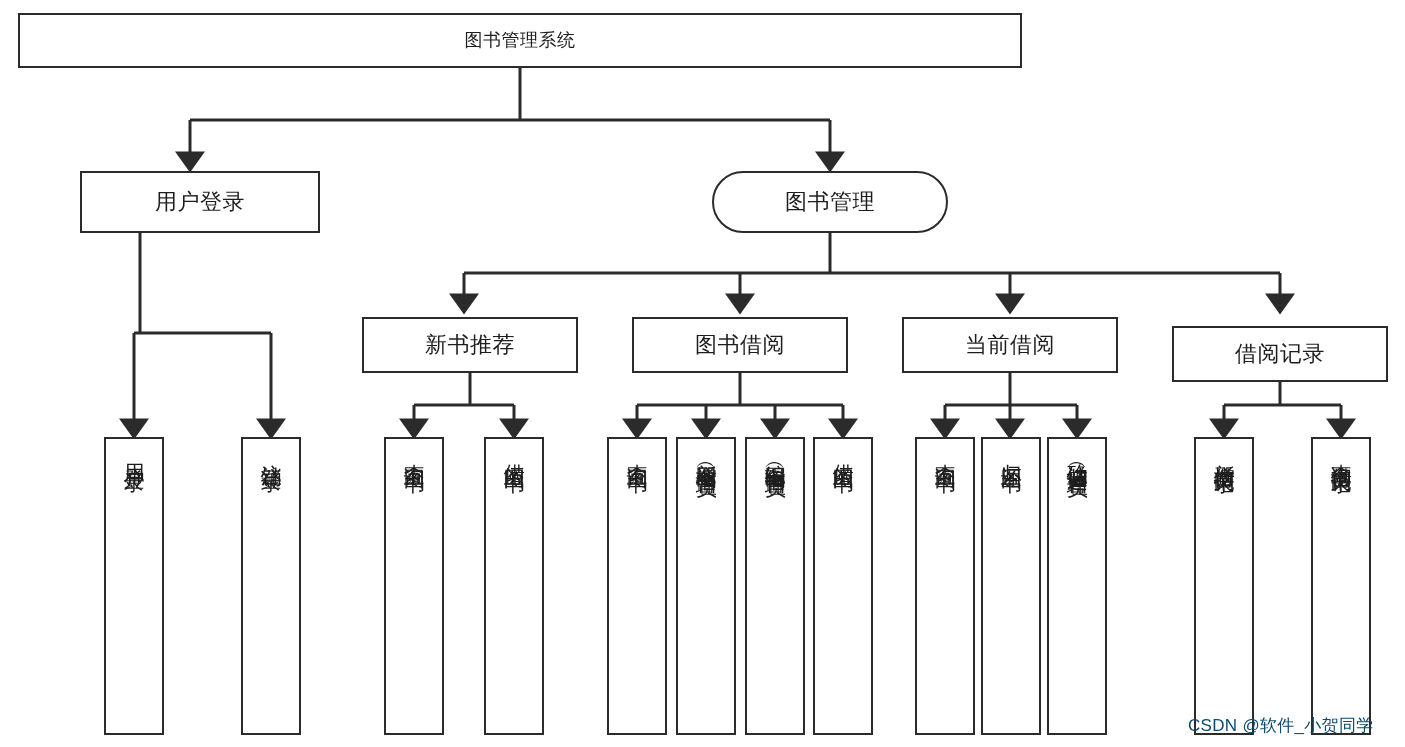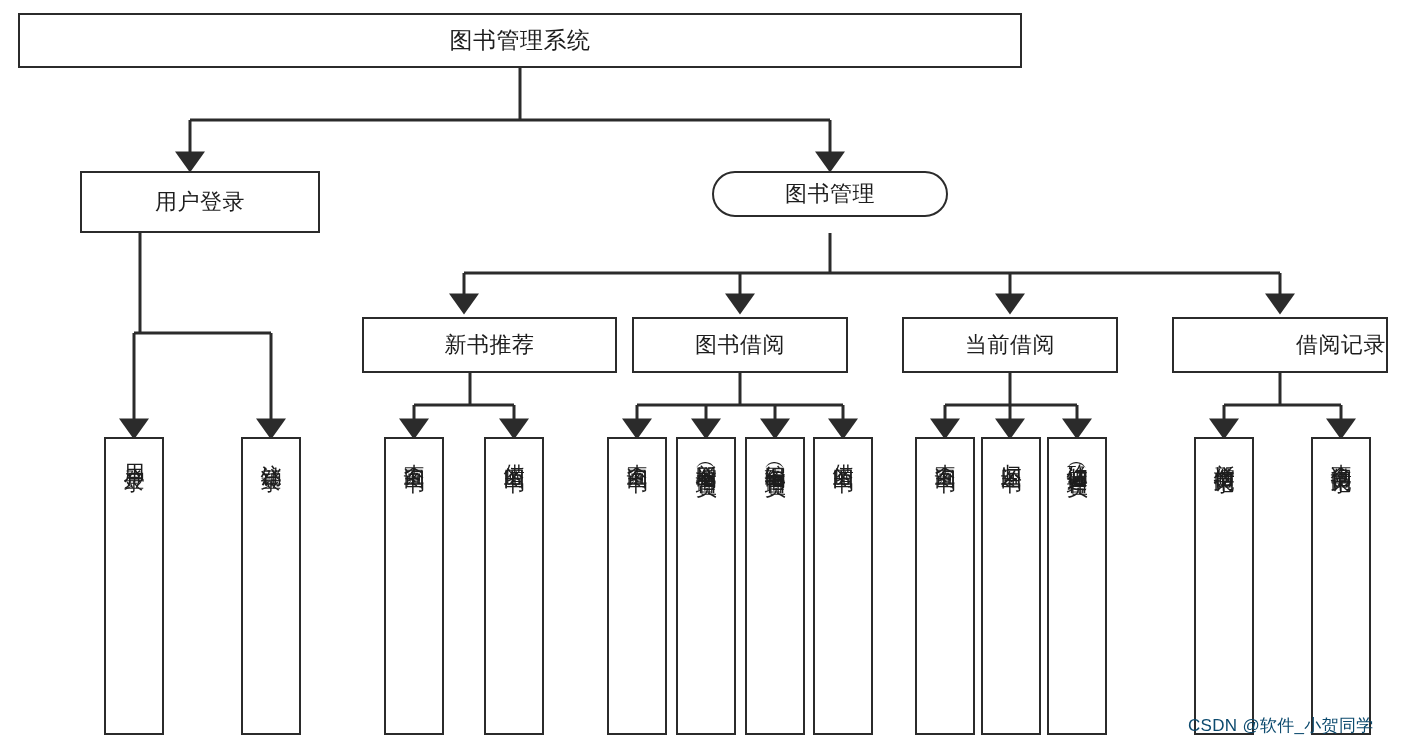--- a/index.html
+++ b/index.html
@@ -34,21 +34,21 @@
     display:block;
     text-align:center;
     line-height:1.22;
     letter-spacing:0.5px;
   }
   
   .h-node .lbl{
     font-size:22px;
     white-space:nowrap;
   }
-  .root .lbl{font-size:23px;}
+  .root .lbl{font-size:18px;}
   
   .v-node{
     padding:6px 0;
     align-items:flex-start;
     justify-content:center;
   }
   .v-node .lbl{
     writing-mode:vertical-rl;
     text-orientation:upright;
     font-size:21px;
@@ -125,34 +125,34 @@
     </g>
   </svg>
 
   <div class="node h-node root" style="left:18px;top:13px;width:1004px;height:55px;">
     <span class="lbl">图书管理系统</span>
   </div>
 
   <div class="node h-node" style="left:80px;top:171px;width:240px;height:62px;">
     <span class="lbl">用户登录</span>
   </div>
-  <div class="node h-node" style="left:712px;top:171px;width:236px;height:46px;border-radius:31px;">
+  <div class="node h-node" style="left:712px;top:171px;width:236px;height:62px;border-radius:31px;">
     <span class="lbl">图书管理</span>
   </div>
 
-  <div class="node h-node" style="left:362px;top:317px;width:255px;height:56px;">
+  <div class="node h-node" style="left:362px;top:317px;width:216px;height:56px;">
     <span class="lbl">新书推荐</span>
   </div>
   <div class="node h-node" style="left:632px;top:317px;width:216px;height:56px;">
     <span class="lbl">图书借阅</span>
   </div>
   <div class="node h-node" style="left:902px;top:317px;width:216px;height:56px;font-family:Liberation Serif, serif;">
     <span class="lbl">当前借阅</span>
   </div>
-  <div class="node h-node" style="left:1172px;top:317px;width:216px;height:56px;justify-content:flex-end;">
+  <div class="node h-node" style="left:1172px;top:326px;width:216px;height:56px;">
     <span class="lbl">借阅记录</span>
   </div>
 
   <div class="node v-node" style="left:104px;top:437px;width:60px;height:298px;">
     <span class="lbl">用户登录</span>
   </div>
   <div class="node v-node" style="left:241px;top:437px;width:60px;height:298px;">
     <span class="lbl">注销登录</span>
   </div>
 

